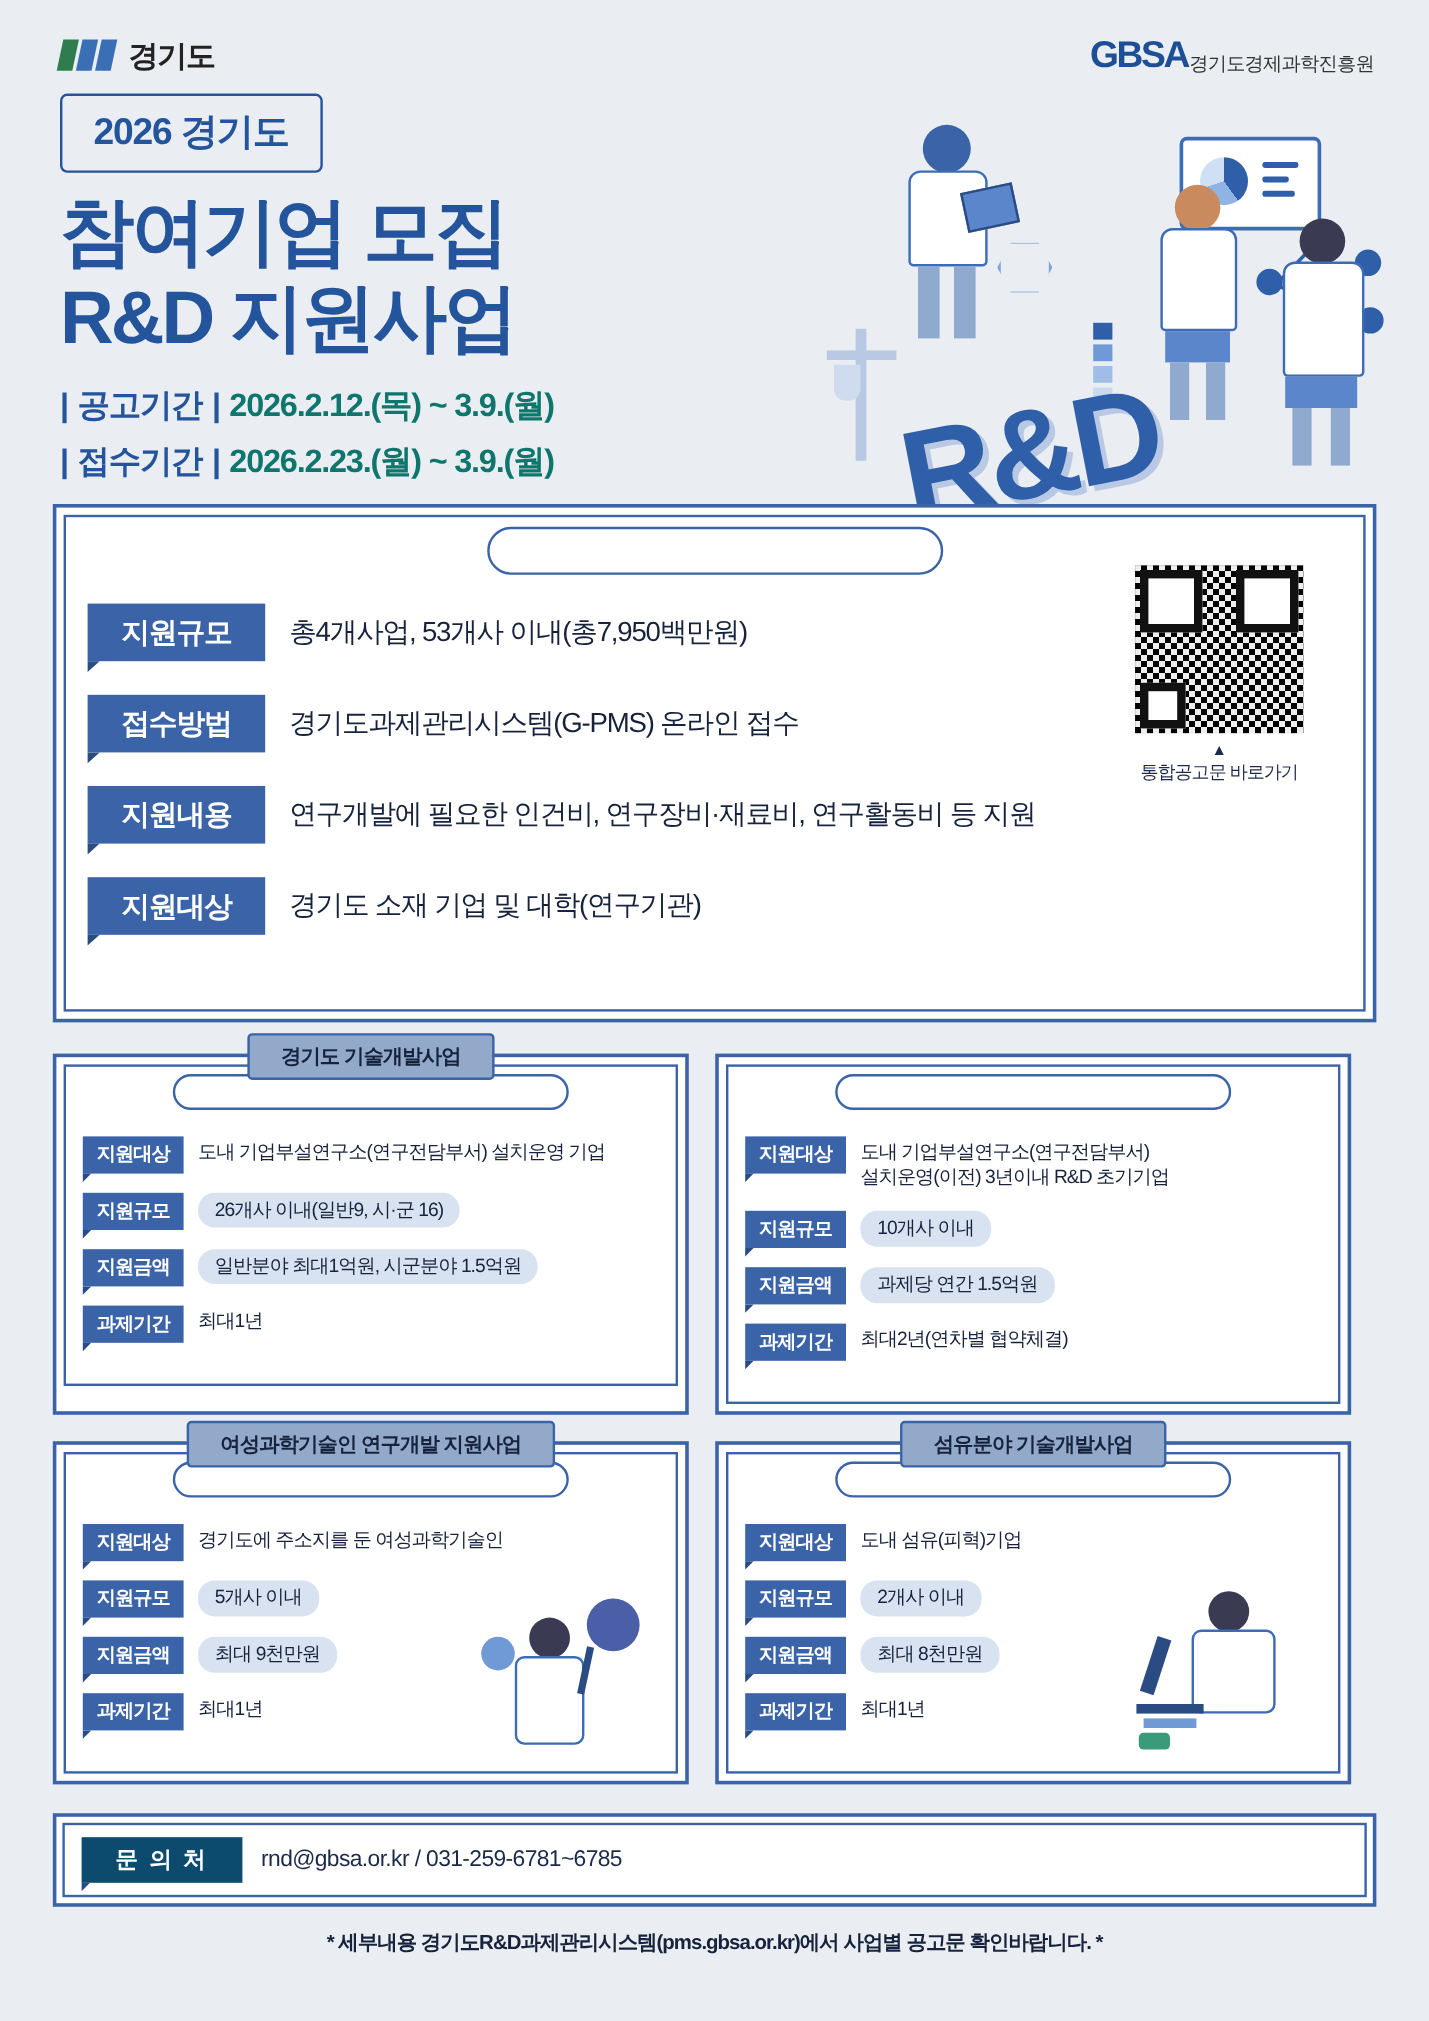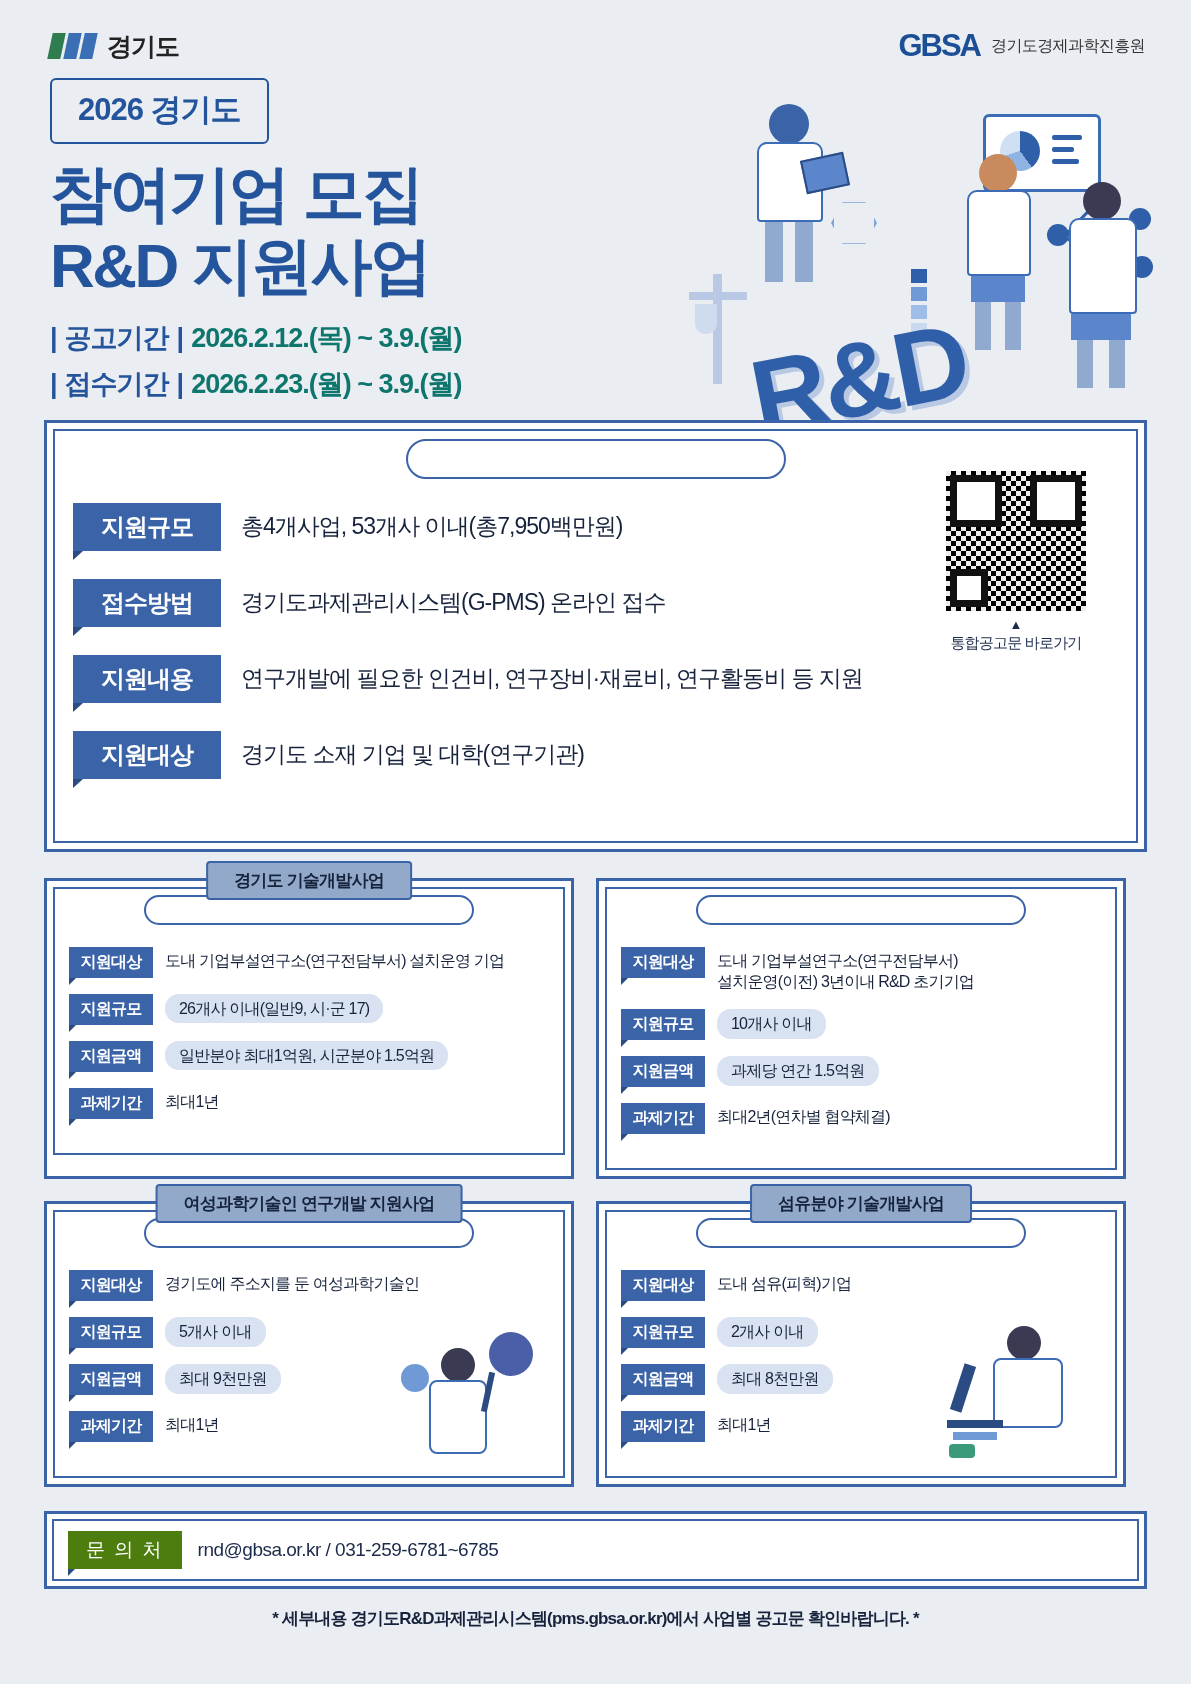--- a/index.html
+++ b/index.html
@@ -18,21 +18,21 @@
     padding: 28px 46px 0 50px;
   }
   .gg-logo { display: flex; align-items: center; gap: 12px; }
   .gg-mark { display: flex; gap: 3px; align-items: flex-end; }
   .gg-mark span { display: block; width: 13px; height: 26px; transform: skewX(-12deg); }
   .gg-mark span:nth-child(1) { background: #2f7d4f; }
   .gg-mark span:nth-child(2) { background: #3b6fb5; }
   .gg-mark span:nth-child(3) { background: #3b6fb5; }
   .gg-name { font-size: 25px; font-weight: bold; letter-spacing: -1px; color: #222; }
 
-  .gbsa-logo { display: flex; align-items: center; gap: 11px; }
+  .gbsa-logo { display: flex; align-items: flex-end; gap: 1px; }
   .gbsa-mark {
     font-size: 31px; font-weight: bold; letter-spacing: -2px;
     color: #1c4f96; font-family: "Liberation Sans", sans-serif;
   }
   .gbsa-name { font-size: 16px; color: #333; letter-spacing: -0.6px; }
 
   
   .hero { position: relative; padding: 14px 50px 0 50px; }
   .year-box {
     display: inline-block;
@@ -176,22 +176,22 @@
     background: #d8e2f1; border-radius: 14px; padding: 4px 14px; display: inline-block;
   }
   .card-art { position: absolute; right: 10px; bottom: 6px; width: 160px; height: 150px; z-index: 1; }
 
   
   .contact {
     margin: 24px 44px 0 44px; border: 3px solid #3a63a8; background: #fff;
   }
   .contact-inner { border: 2px solid #3a63a8; margin: 5px; display: flex; align-items: center; padding: 10px 0; }
   .contact-tag {
-    background: #4d7c0f; color: #fff; font-weight: normal; font-size: 19px;
-    padding: 6px 18px; margin-left: 14px; letter-spacing: 2px; position: relative;
+    background: #0c4a6e; color: #fff; font-weight: bold; font-size: 19px;
+    padding: 6px 28px; margin-left: 14px; letter-spacing: 2px; position: relative;
   }
   .contact-tag::after {
     content: ""; position: absolute; left: 0; bottom: -7px;
     border-left: 7px solid #2b4c83; border-bottom: 7px solid transparent;
   }
   .contact-val { font-size: 19px; margin-left: 16px; letter-spacing: -0.5px; }
 
   .footnote {
     text-align: center; font-size: 17px; font-weight: bold; margin-top: 18px;
     letter-spacing: -0.8px; color: #17233c;
@@ -338,21 +338,21 @@
     <div class="card-slot"></div>
     <div class="card-ribbon">경기도 기술개발사업</div>
     <div class="card-inner">
       <div class="card-rows">
         <div class="c-row">
           <span class="c-tag">지원대상</span>
           <span class="c-val">도내 기업부설연구소(연구전담부서) 설치운영 기업</span>
         </div>
         <div class="c-row">
           <span class="c-tag">지원규모</span>
-          <span class="c-val pill">26개사 이내(일반9, 시·군 17)</span>
+          <span class="c-val pill">26개사 이내(일반9, 시·군 16)</span>
         </div>
         <div class="c-row">
           <span class="c-tag">지원금액</span>
           <span class="c-val pill">일반분야 최대1억원, 시군분야 1.5억원</span>
         </div>
         <div class="c-row">
           <span class="c-tag">과제기간</span>
           <span class="c-val">최대1년</span>
         </div>
       </div>

